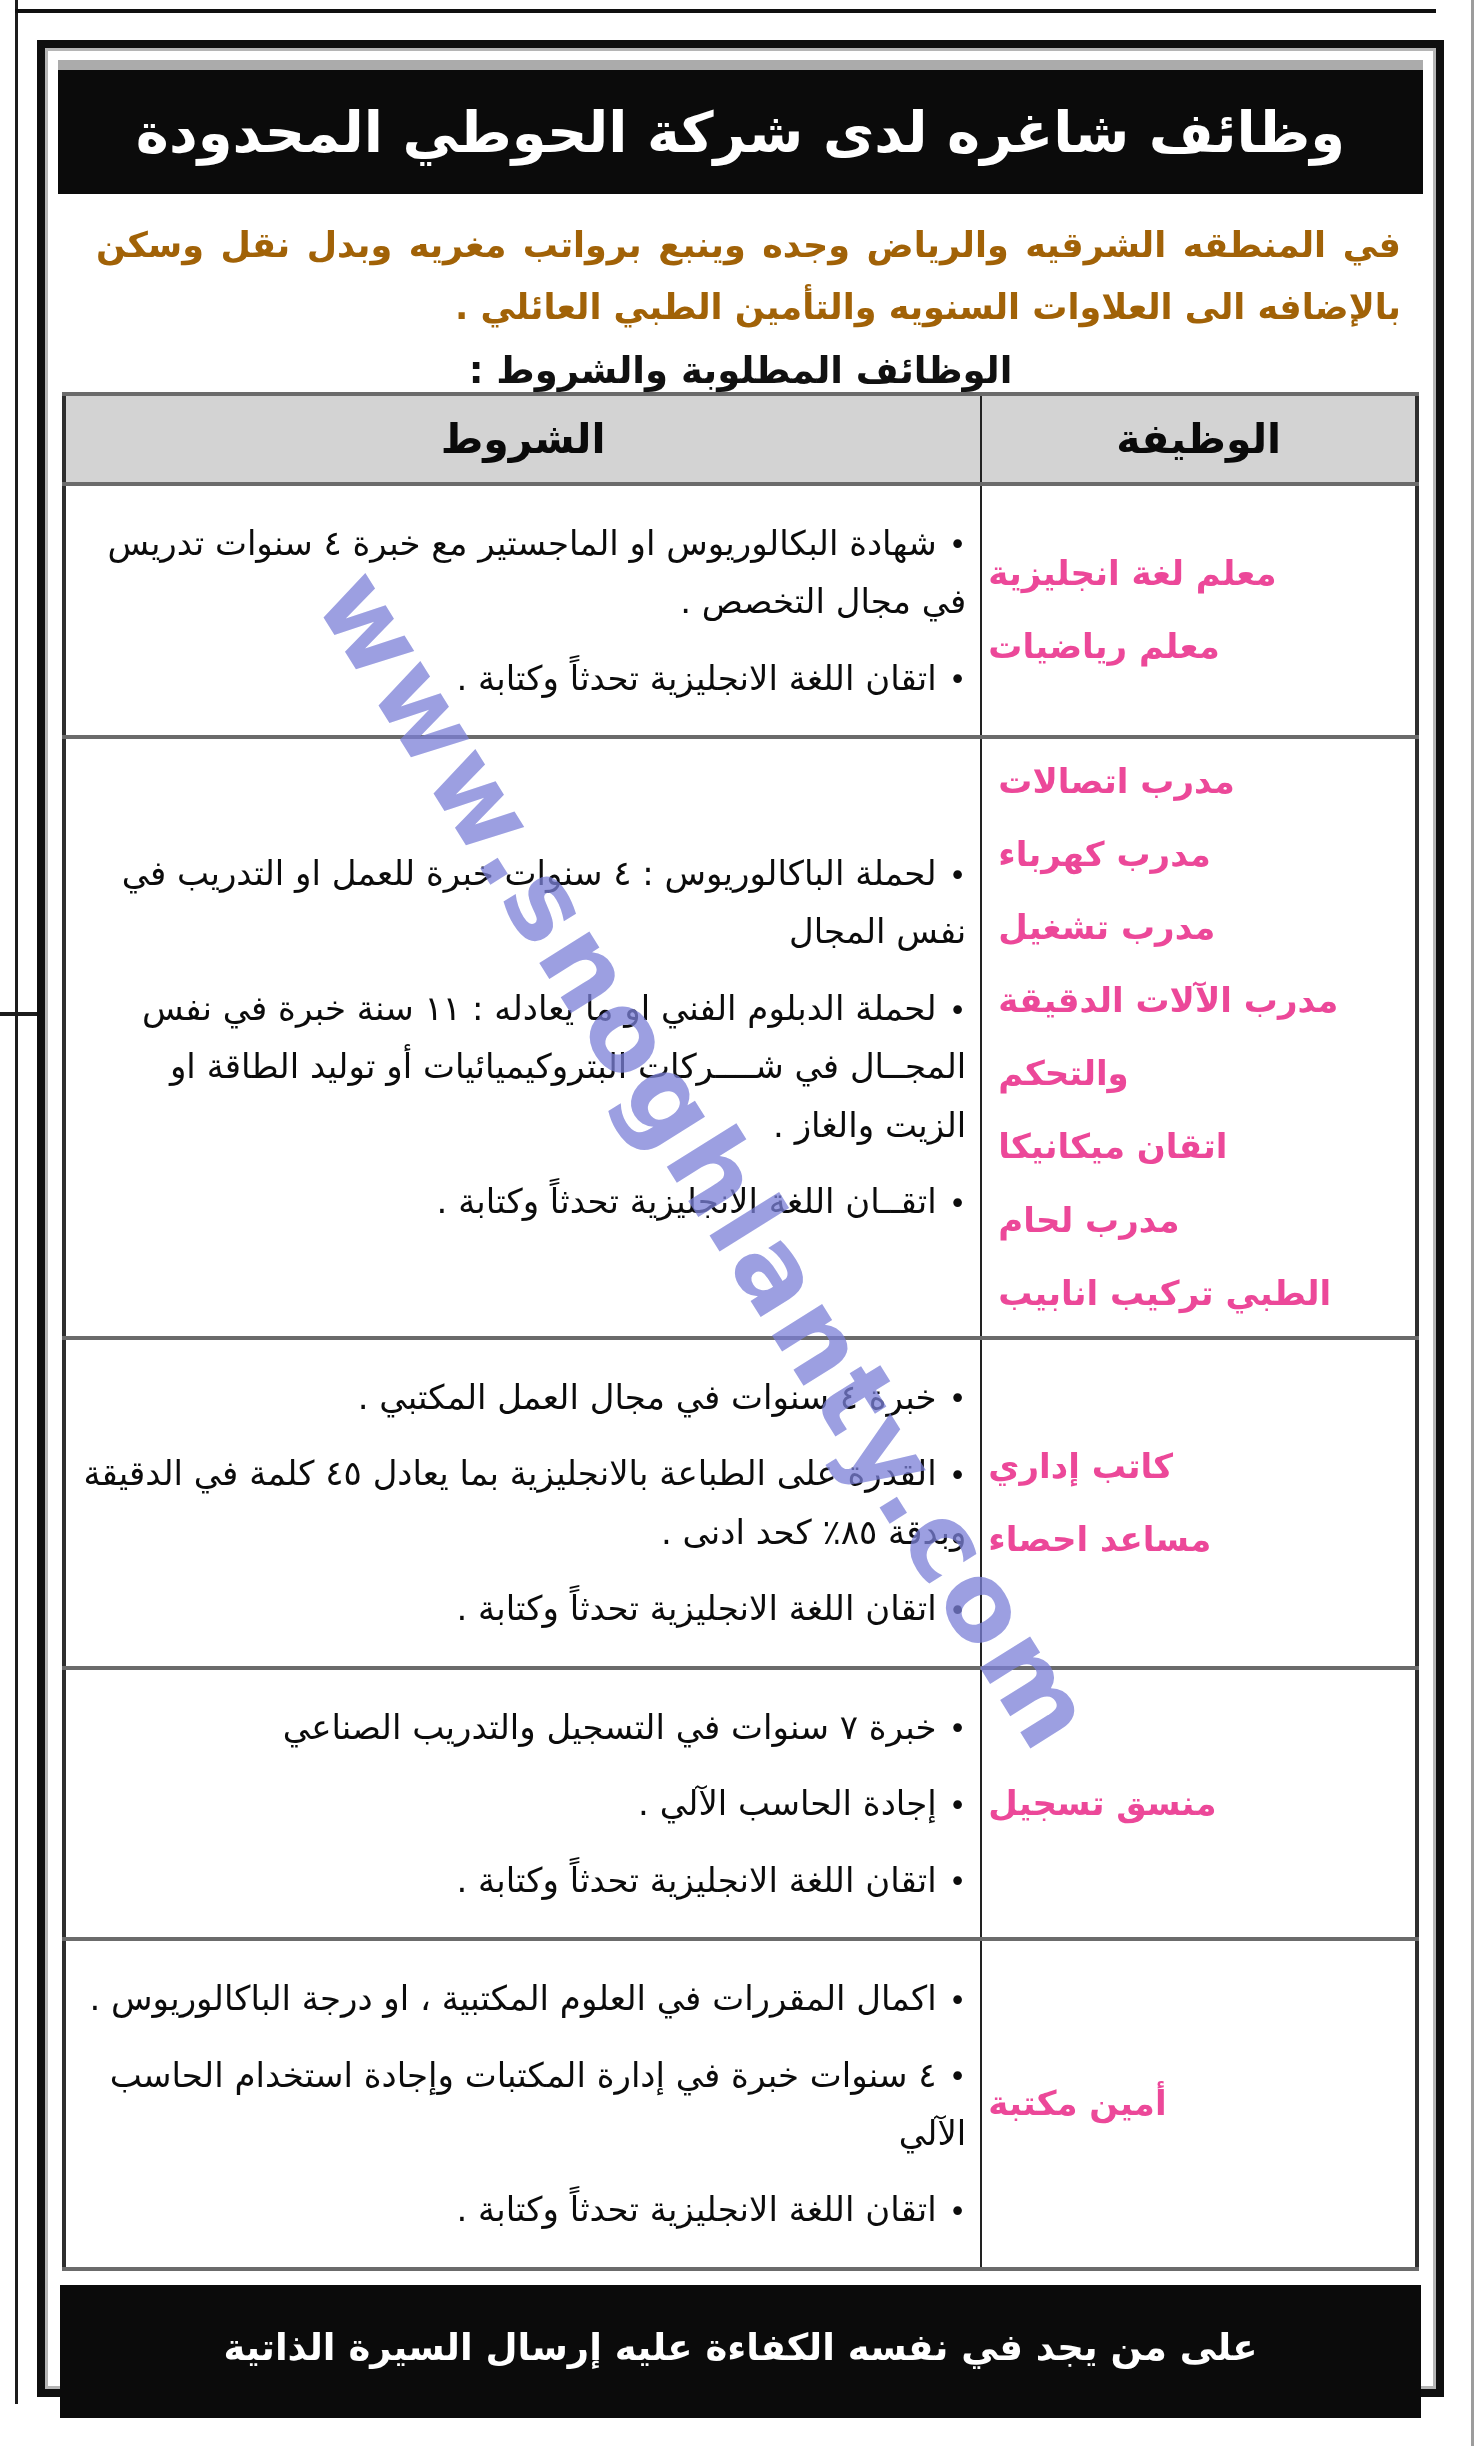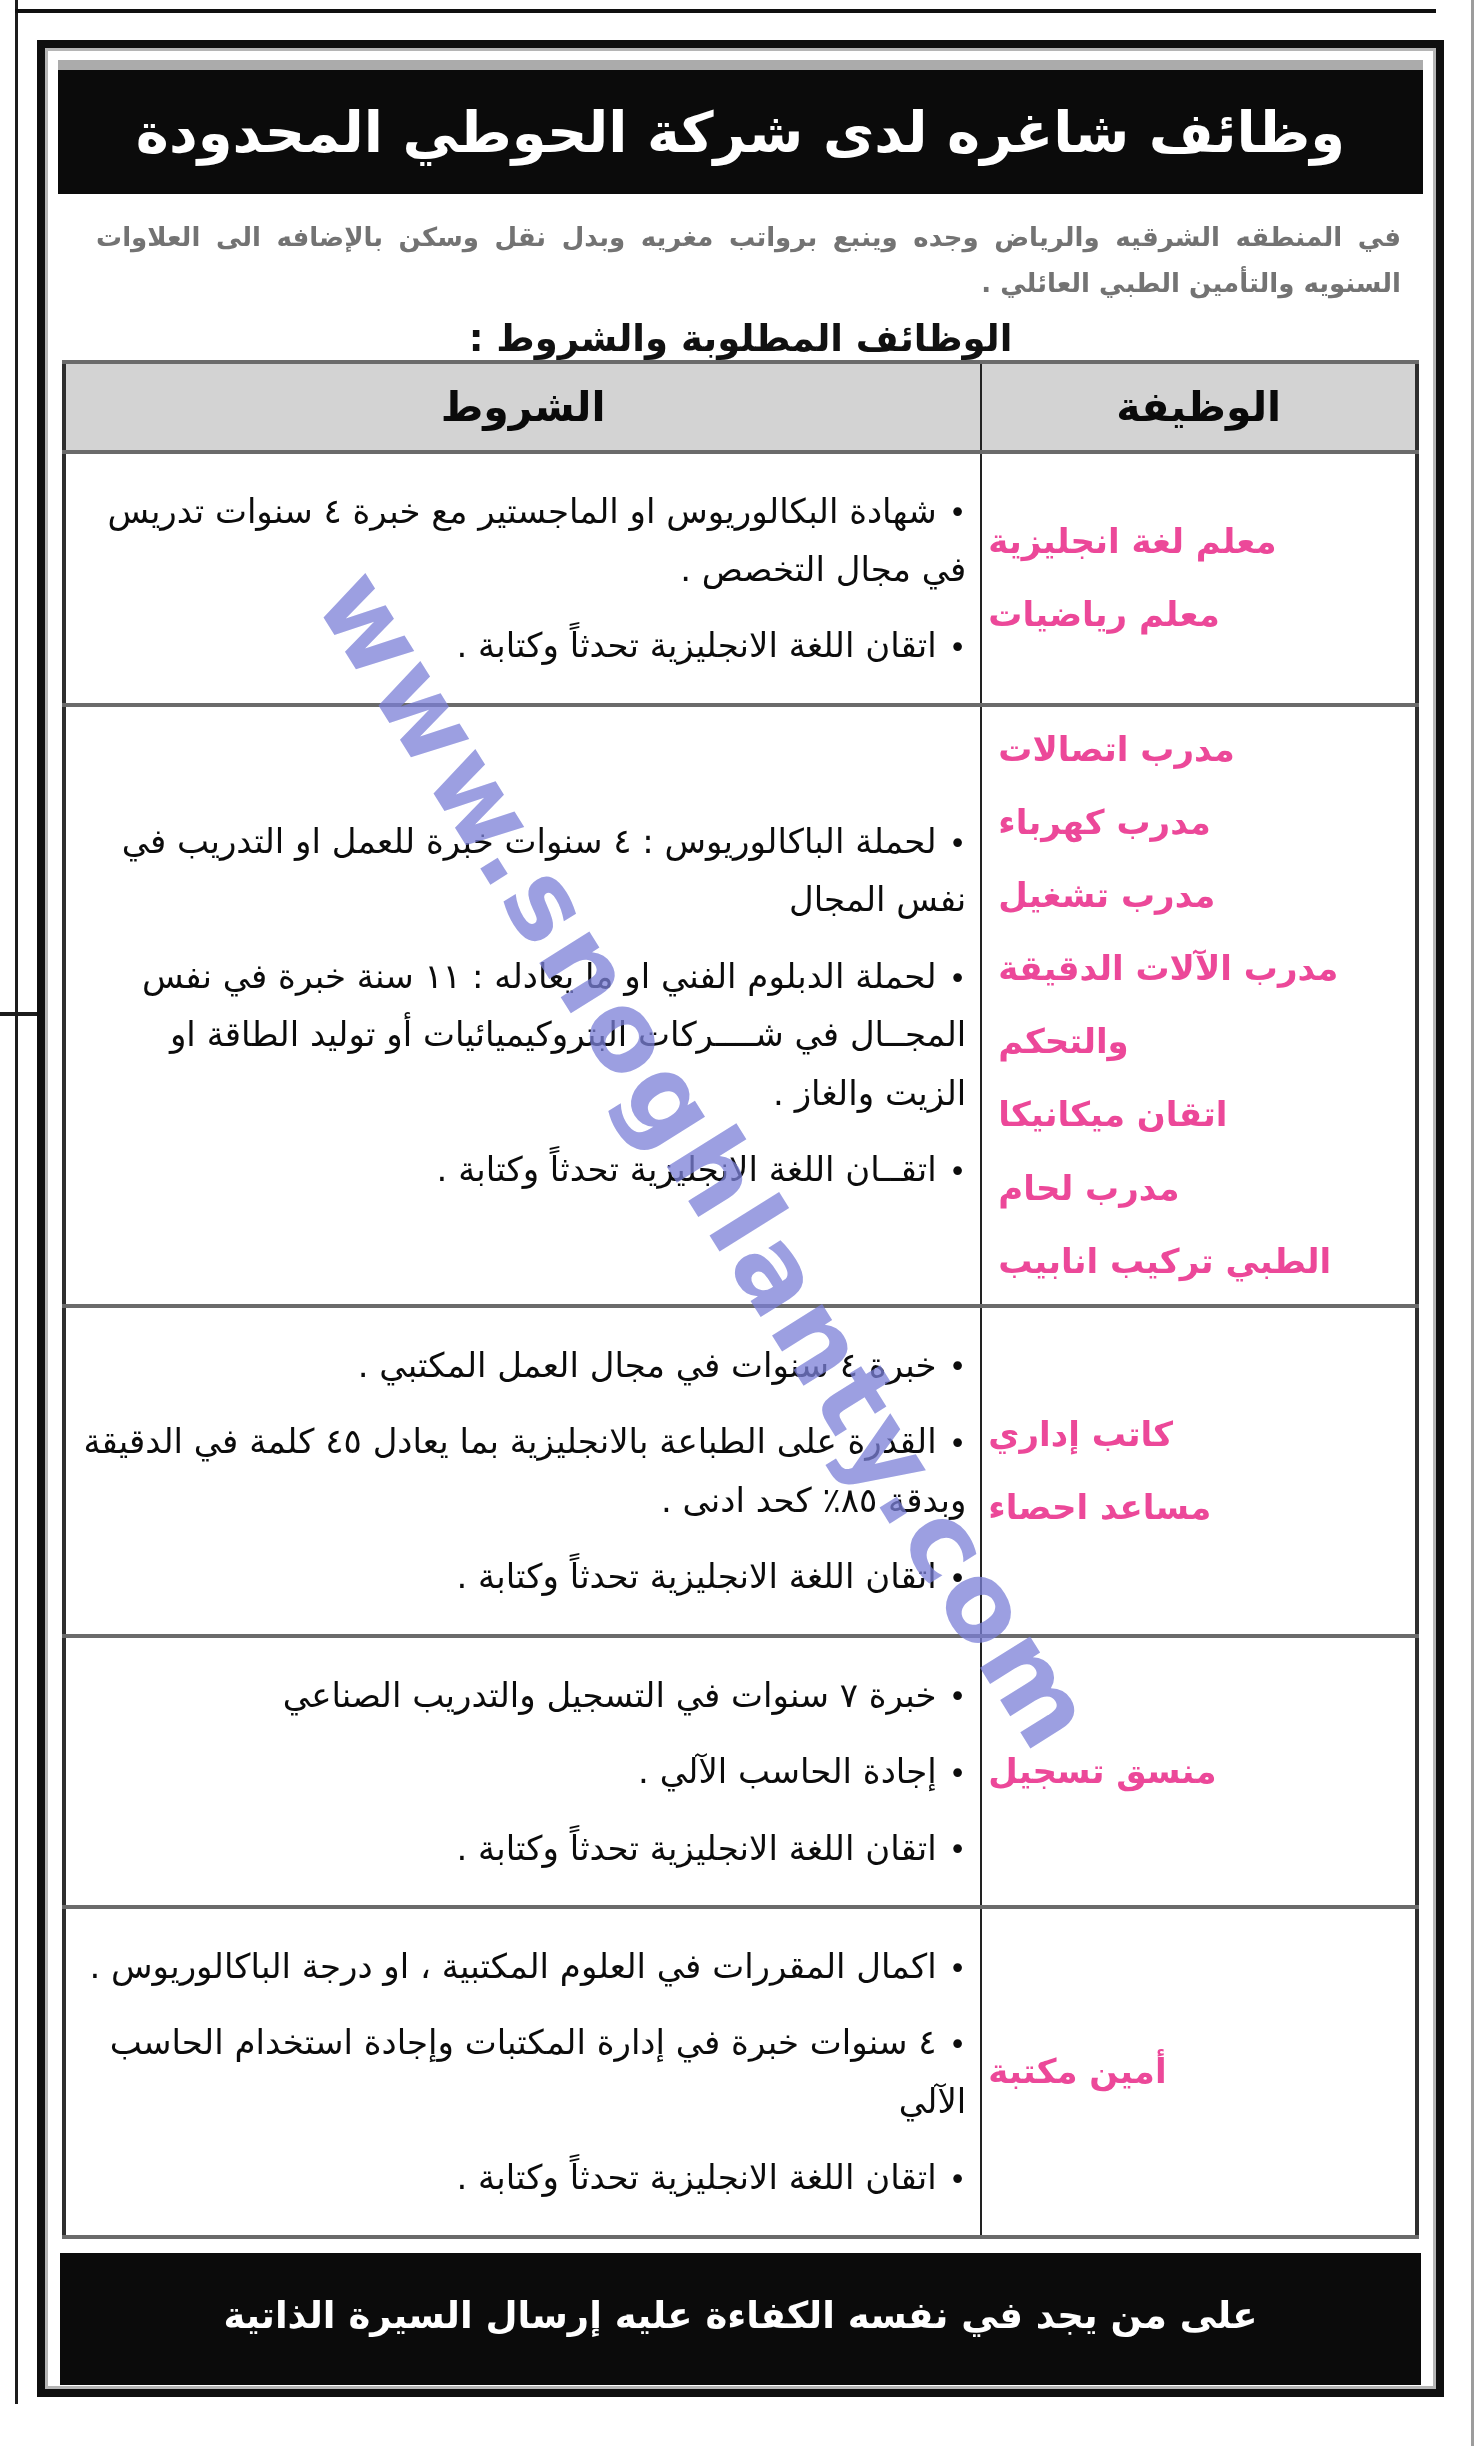--- a/index.html
+++ b/index.html
@@ -11,21 +11,21 @@
   .np-left-tick{position:absolute;left:0;top:1012px;width:46px;height:4px;background:#1c1c1c;}
   .np-right-rule{position:absolute;left:1471px;top:0;width:3px;height:2446px;background:#9c9c9c;}
 
   
   .ad-frame{position:absolute;left:37px;top:40px;width:1407px;height:2357px;background:#fff;
             border:8px solid #0f0f0f;box-shadow:inset 0 0 0 3px #b5b5b5;box-sizing:border-box;
             padding:9px 11px;}
   .ad-title{margin:3px 2px 0;background:#0b0b0b;border-top:10px solid #ababab;height:124px;
             display:flex;align-items:center;justify-content:center;color:#ffffff;
             font-size:56px;font-weight:bold;letter-spacing:1px;direction:rtl;}
-  .ad-intro{direction:rtl;text-align:justify;font-size:26px;font-weight:bold;color:#737373;
+  .ad-intro{direction:rtl;text-align:justify;font-size:35px;font-weight:bold;color:#a16207;
             line-height:1.78;padding:20px 24px 0 40px;}
   .ad-subtitle{direction:rtl;text-align:center;font-size:37px;font-weight:bold;color:#111;
             margin-top:10px;}
 
   table.req{border-collapse:collapse;width:calc(100% - 12px);margin:0 6px 0;direction:ltr;
             table-layout:fixed;}
   table.req th,table.req td{border-top:4px solid #6b6b6b;border-bottom:4px solid #6b6b6b;
             border-left:2px solid #222;border-right:2px solid #222;box-sizing:border-box;}
   table.req{border:4px solid #2e2e2e;}
   th.h-cond,th.h-job{background:#d3d3d3;height:90px;font-size:41px;font-weight:bold;color:#0a0a0a;

